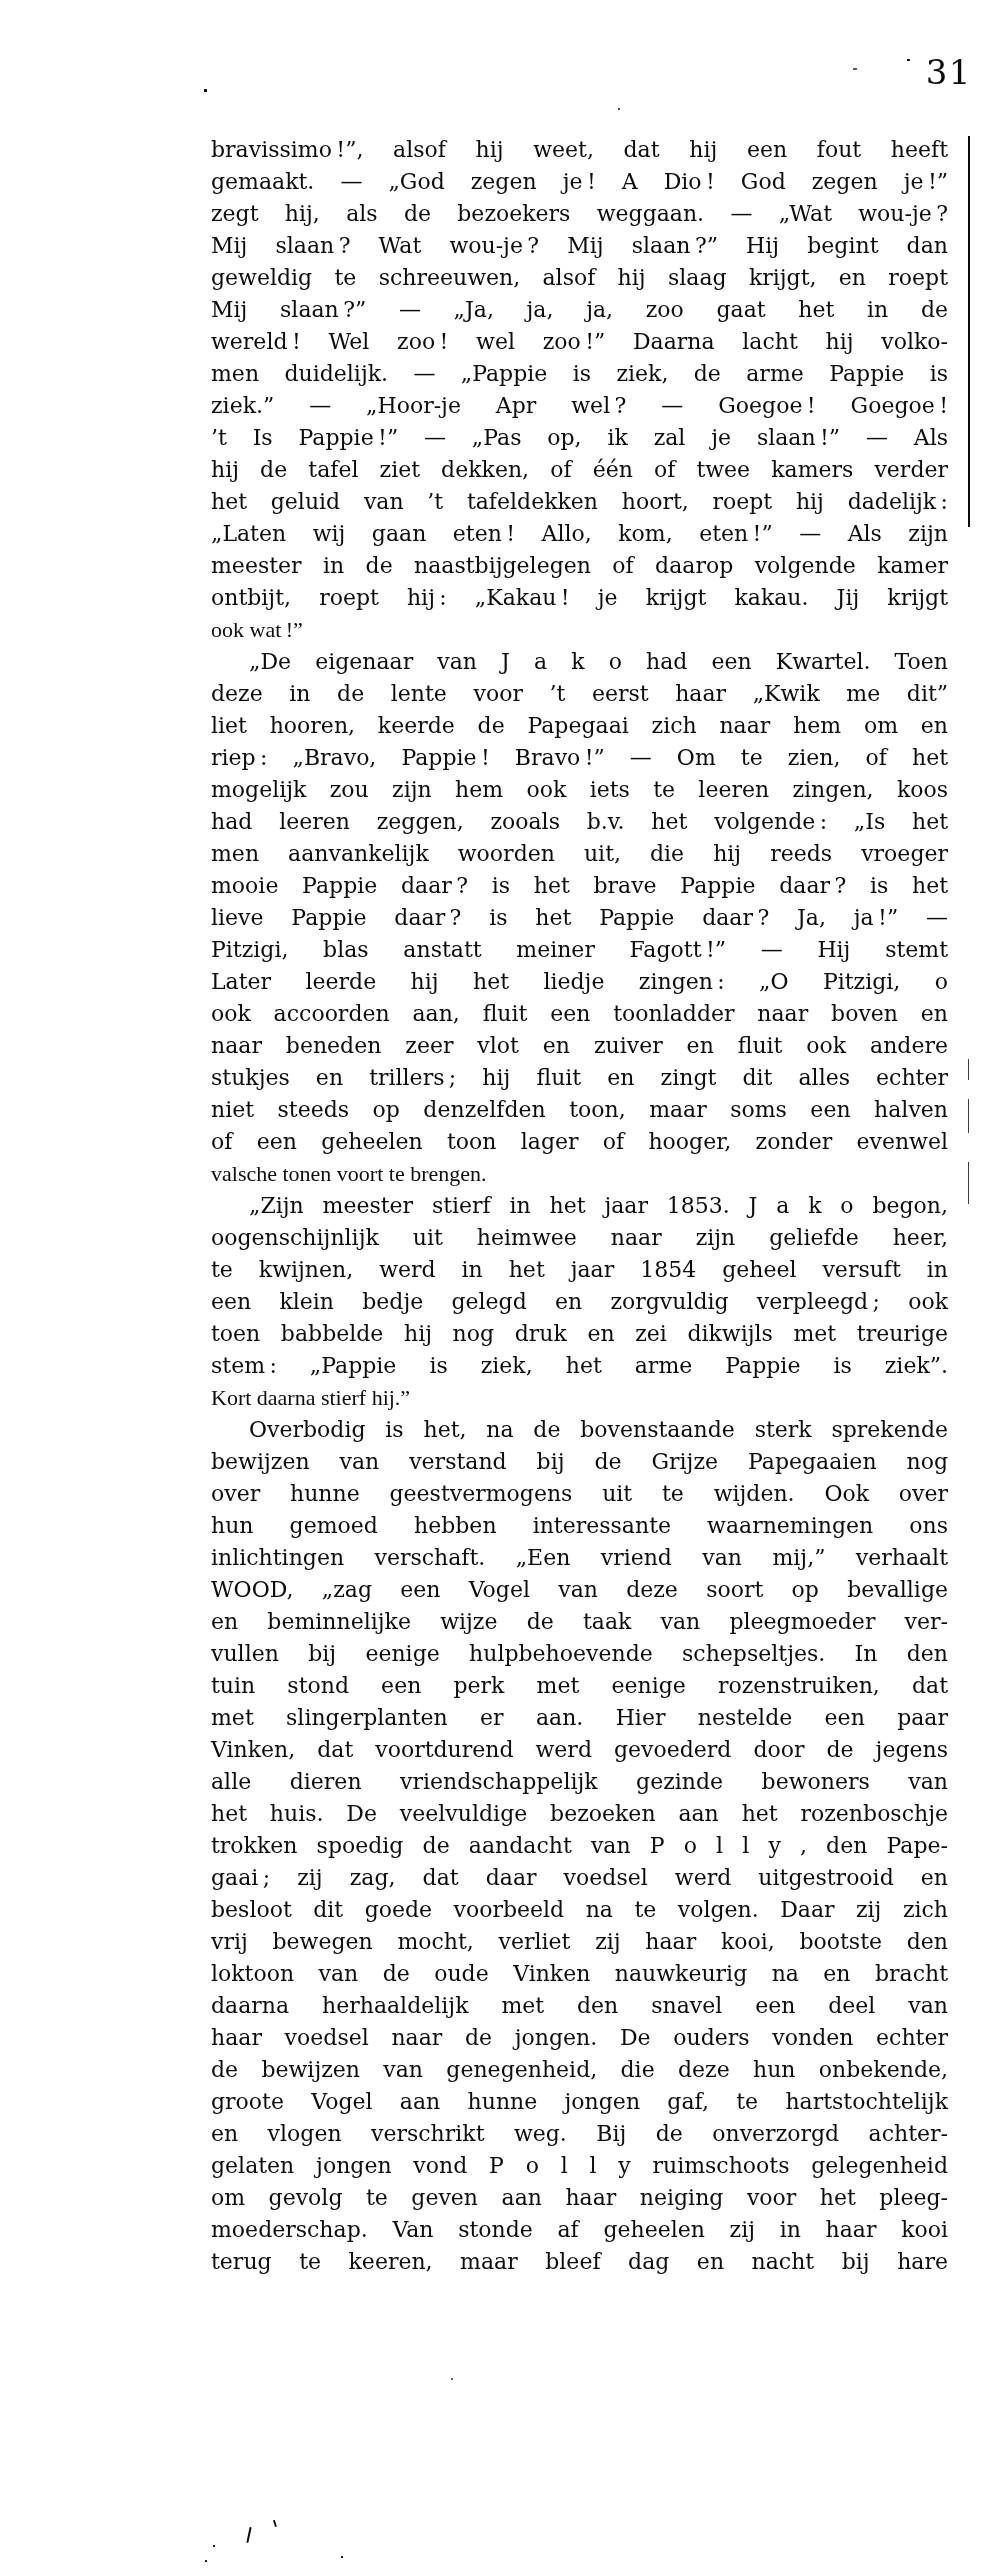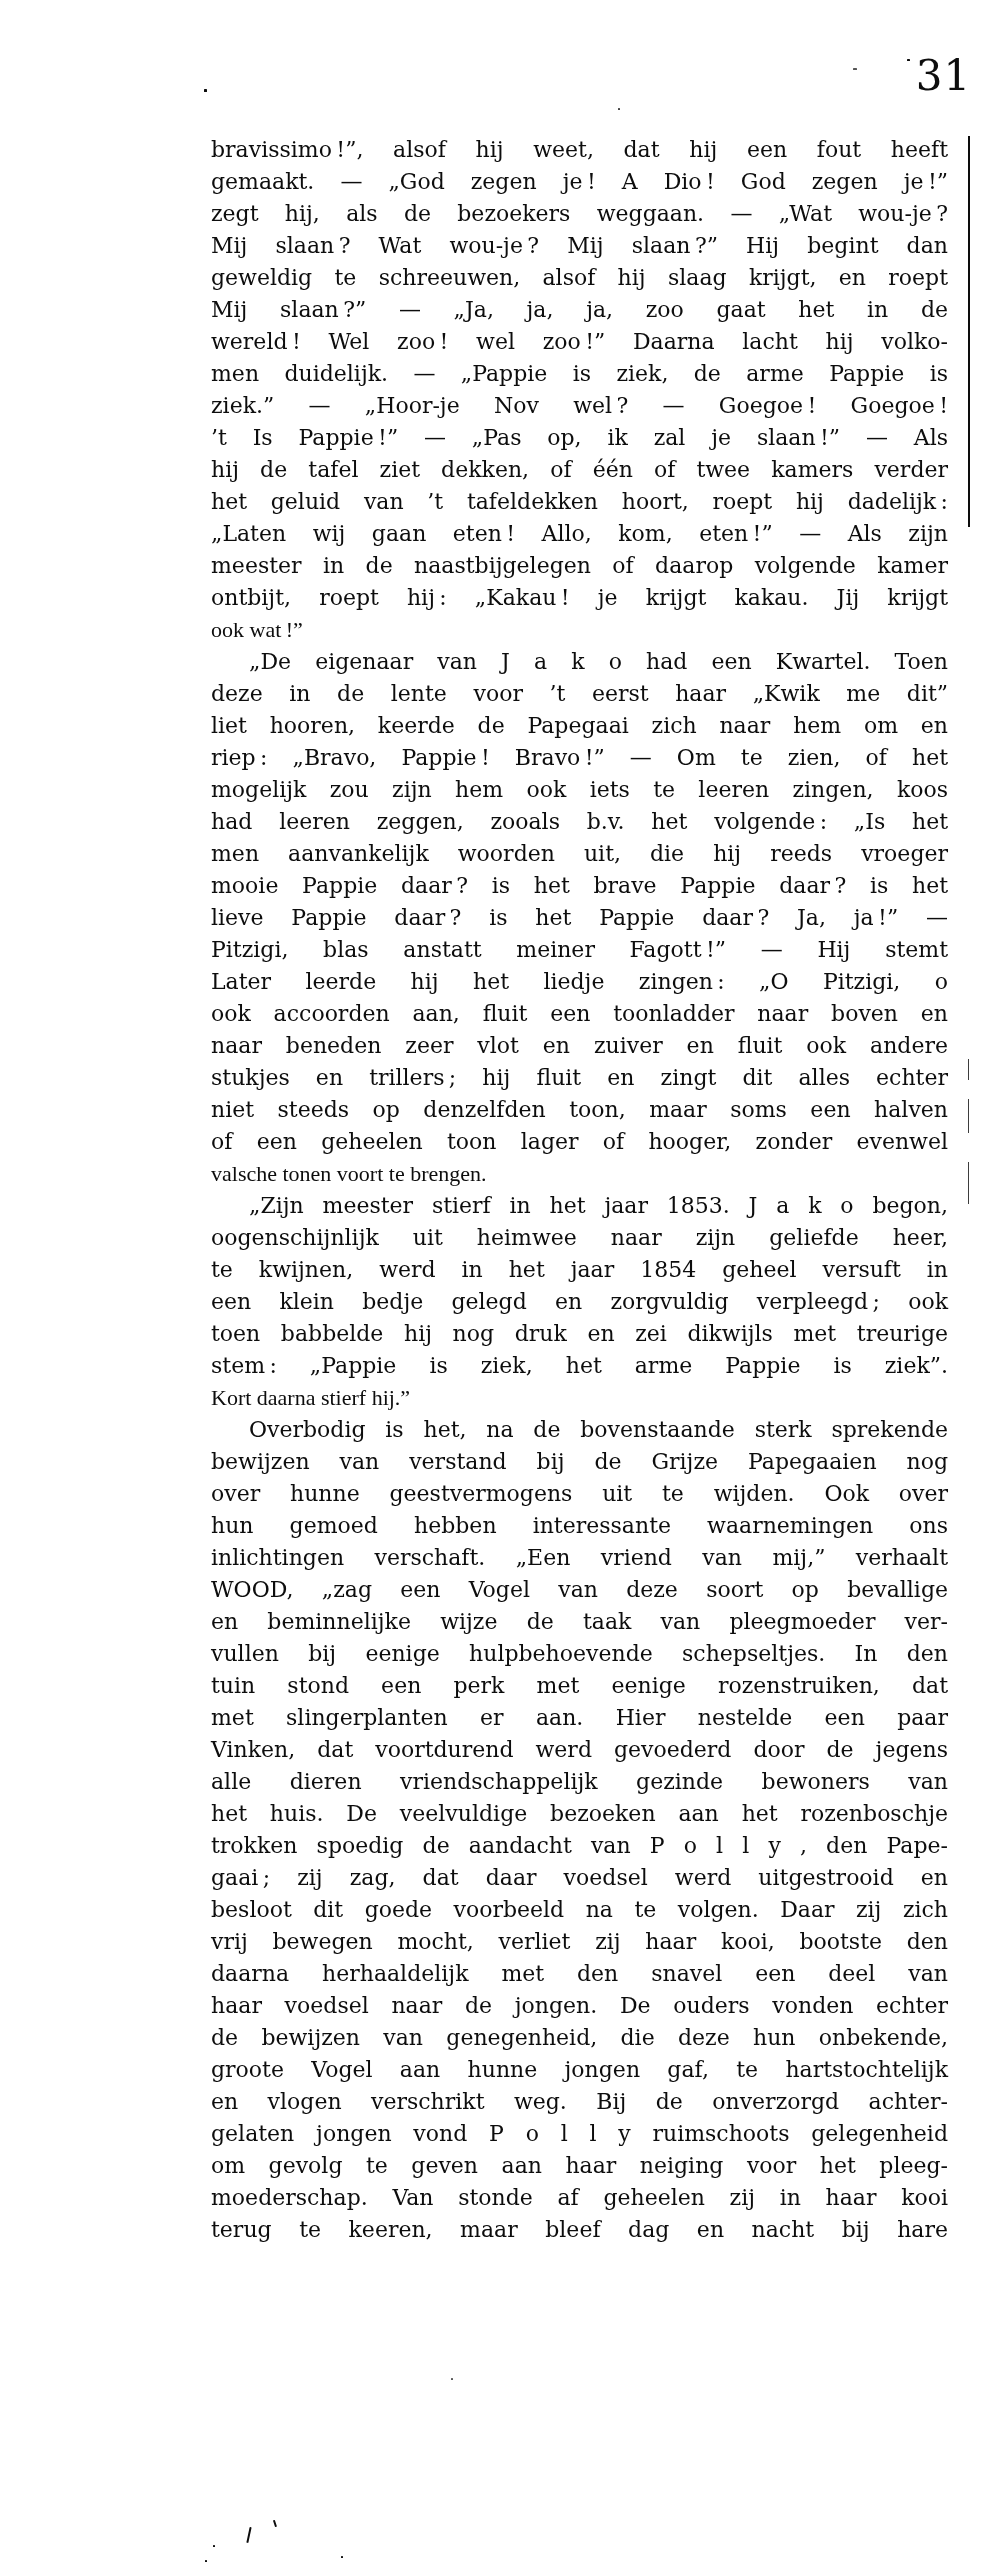--- a/index.html
+++ b/index.html
@@ -4,21 +4,21 @@
 <style>
   :root { --paper:#ffffff; --ink:#0d0d0d; }
   html,body{ margin:0; padding:0; }
   body{
     width:997px; height:2576px; position:relative; overflow:hidden;
     background:var(--paper); color:var(--ink);
     font-family:"DejaVu Serif", serif;
   }
   .page-number{
     position:absolute; top:55px; right:25.5px;
-    font-size:42px; line-height:1; letter-spacing:1.2px;
+    font-size:34px; line-height:1; letter-spacing:1.2px;
   }
   .text-block{
     position:absolute; left:211px; top:134px; width:737px;
     font-size:22px;
   }
   .line{
     line-height:32px; height:32px;
     text-align:justify; text-align-last:justify;
   }
   .line.endpara{ text-align-last:left;font-family:Liberation Serif, serif; }
@@ -52,21 +52,21 @@
 
 <div class="text-block">
     <div class="line">bravissimo !”, alsof hij weet, dat hij een fout heeft</div>
     <div class="line">gemaakt. — „God zegen je ! A Dio ! God zegen je !”</div>
     <div class="line">zegt hij, als de bezoekers weggaan. — „Wat wou-je ?</div>
     <div class="line">Mij slaan ? Wat wou-je ? Mij slaan ?” Hij begint dan</div>
     <div class="line">geweldig te schreeuwen, alsof hij slaag krijgt, en roept</div>
     <div class="line">Mij slaan ?” — „Ja, ja, ja, zoo gaat het in de</div>
     <div class="line">wereld ! Wel zoo ! wel zoo !” Daarna lacht hij volko-</div>
     <div class="line">men duidelijk. — „Pappie is ziek, de arme Pappie is</div>
-    <div class="line">ziek.” — „Hoor-je Nov wel ? — Goegoe ! Goegoe !</div>
+    <div class="line">ziek.” — „Hoor-je Apr wel ? — Goegoe ! Goegoe !</div>
     <div class="line">’t Is Pappie !” — „Pas op, ik zal je slaan !” — Als</div>
     <div class="line">hij de tafel ziet dekken, of één of twee kamers verder</div>
     <div class="line">het geluid van ’t tafeldekken hoort, roept hij dadelijk :</div>
     <div class="line">„Laten wij gaan eten ! Allo, kom, eten !” — Als zijn</div>
     <div class="line">meester in de naastbijgelegen of daarop volgende kamer</div>
     <div class="line">ontbijt, roept hij : „Kakau ! je krijgt kakau. Jij krijgt</div>
     <div class="line endpara">ook wat !”</div>
     <div class="line indent">„De eigenaar van J a k o had een Kwartel. Toen</div>
     <div class="line">deze in de lente voor ’t eerst haar „Kwik me dit”</div>
     <div class="line">liet hooren, keerde de Papegaai zich naar hem om en</div>
@@ -101,20 +101,21 @@
     <div class="line">vullen bij eenige hulpbehoevende schepseltjes. In den</div>
     <div class="line">tuin stond een perk met eenige rozenstruiken, dat</div>
     <div class="line">met slingerplanten er aan. Hier nestelde een paar</div>
     <div class="line">Vinken, dat voortdurend werd gevoederd door de jegens</div>
     <div class="line">alle dieren vriendschappelijk gezinde bewoners van</div>
     <div class="line">het huis. De veelvuldige bezoeken aan het rozenboschje</div>
     <div class="line">trokken spoedig de aandacht van P o l l y , den Pape-</div>
     <div class="line">gaai ; zij zag, dat daar voedsel werd uitgestrooid en</div>
     <div class="line">besloot dit goede voorbeeld na te volgen. Daar zij zich</div>
     <div class="line">vrij bewegen mocht, verliet zij haar kooi, bootste den</div>
+    <div class="line">loktoon van de oude Vinken nauwkeurig na en bracht</div>
     <div class="line">daarna herhaaldelijk met den snavel een deel van</div>
     <div class="line">haar voedsel naar de jongen. De ouders vonden echter</div>
     <div class="line">de bewijzen van genegenheid, die deze hun onbekende,</div>
     <div class="line">groote Vogel aan hunne jongen gaf, te hartstochtelijk</div>
     <div class="line">en vlogen verschrikt weg. Bij de onverzorgd achter-</div>
     <div class="line">gelaten jongen vond P o l l y ruimschoots gelegenheid</div>
     <div class="line">om gevolg te geven aan haar neiging voor het pleeg-</div>
     <div class="line">moederschap. Van stonde af geheelen zij in haar kooi</div>
     <div class="line">terug te keeren, maar bleef dag en nacht bij hare</div>
   </div>

